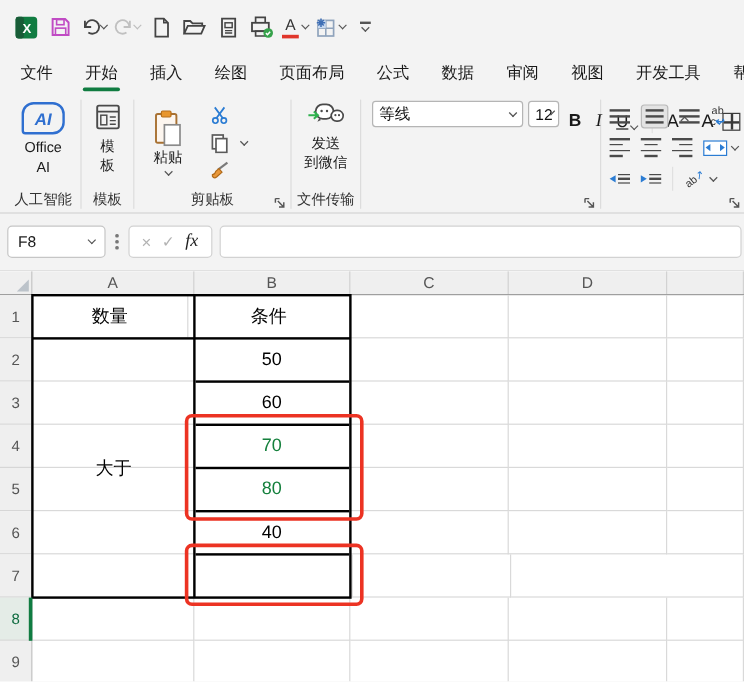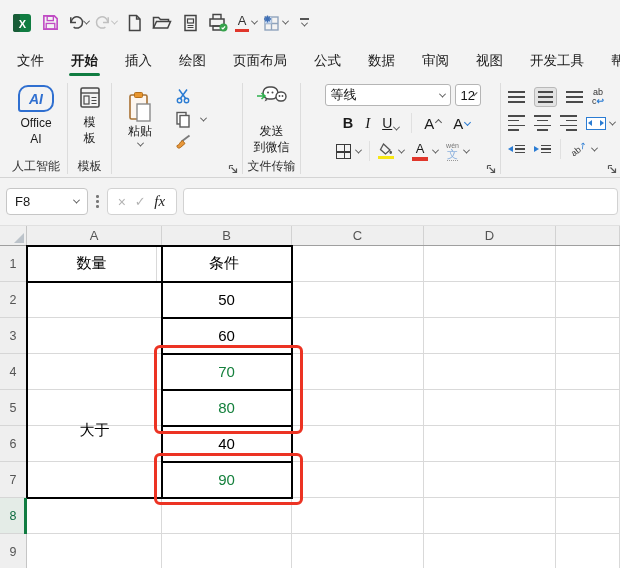--- a/index.html
+++ b/index.html
@@ -13,41 +13,41 @@
   .chv { display:inline-block; width:6px; height:6px; border-right:1.4px solid #555; border-bottom:1.4px solid #555; transform:rotate(45deg) translate(-1px,-1px); }
   .chv.dis { border-color:#bdbdbd; }
   .chv.sm { width:5px; height:5px; }
   .overflow-ic { display:inline-flex; flex-direction:column; align-items:center; gap:2px; }
   .overflow-ic b { width:9px; height:1.5px; background:#555; }
   .title-text { font-size:13px; color:#1b1b1b; margin-left:12px; }
 
   
   .tabs { height:33px; display:flex; align-items:center; padding-left:17px; }
   .tab { font-size:13.5px; height:33px; line-height:31px; margin-right:27px; position:relative; white-space:nowrap; }
-  .tab.active { font-weight:bold; }
+  .tab.active { font-weight:normal; }
   .tab.active::after { content:""; position:absolute; left:-2px; right:-2px; bottom:2px; height:3px; background:#107c41; border-radius:2px; }
 
   
   .ribbon { height:100px; display:flex; align-items:stretch; border-bottom:1px solid #d4d4d4; padding-left:6px; }
   .rgroup { position:relative; padding-bottom:18px; }
   .rg-label { position:absolute; bottom:2px; left:0; right:0; text-align:center; font-size:12px; color:#333; white-space:nowrap; }
   .rg-sep { width:1px; background:#dcdcdc; margin:5px 1px 3px; }
   .launcher { position:absolute; bottom:3px; right:3px; }
   .bigbtn { display:flex; flex-direction:column; align-items:center; justify-content:flex-start; padding-top:7px; height:100%; border-radius:4px; }
   .bigbtn .cap { font-size:12px; line-height:16px; text-align:center; color:#1a1a1a; }
   .vd { width:1px; background:#e0e0e0; height:20px; align-self:center; }
 
   
   .ai-ic { width:36px; height:27px; border:2.2px solid #2f6fd0; border-radius:10px 10px 10px 3px; display:flex; align-items:center; justify-content:center; font-style:italic; font-weight:bold; font-size:14px; color:#2f6fd0; margin-bottom:3px; }
   
   .clip-wrap { display:flex; padding-top:6px; }
   .smallcol { display:flex; flex-direction:column; justify-content:flex-start; gap:3px; margin-left:8px; padding-top:2px; }
   .sbtn { display:flex; align-items:center; gap:4px; height:20px; border-radius:3px; }
   
-  .fg { display:flex; flex-direction:column; padding:6px 4px 0 8px;align-items:center; }
+  .fg { display:flex; flex-direction:row; padding:6px 4px 0 8px; }
   .combo { height:22px; background:#fff; border:1px solid #b5b5b5; border-radius:3px; display:flex; align-items:center; justify-content:space-between; padding:0 5px; font-size:13px; color:#111; }
   .frow { display:flex; align-items:center; gap:7px; margin-top:6px; height:22px; }
   .fbtn { display:flex; align-items:flex-end; gap:2px; border-radius:3px; }
   .bold-b { font-weight:bold; font-size:14.5px; }
   .ital-i { font-style:italic; font-family:"Liberation Serif",serif; font-size:15px; }
   .und-u { text-decoration:underline; font-size:14px; }
   .bigA { font-size:15px; }
   .caru { display:inline-block; width:5px; height:5px; border-left:1.4px solid #555; border-top:1.4px solid #555; transform:rotate(45deg); margin-bottom:7px; }
   .card { display:inline-block; width:5px; height:5px; border-right:1.4px solid #2b7cd3; border-bottom:1.4px solid #2b7cd3; transform:rotate(45deg); margin-bottom:7px; }
   .bord-ic { width:15px; height:15px; border:1.5px solid #3a3a3a; position:relative; }
@@ -265,41 +265,42 @@
           <span class="chv sm" style="margin-left:6px"></span>
         </span>
         <span class="sbtn">
           <svg width="17" height="16" viewBox="0 0 17 16">
               <path d="M14.5 1.5 L6.5 7.5" stroke="#7a7a7a" stroke-width="1.8"></path>
               <path d="M7.5 6.5 L10 9.5 L5.5 13.5 C3.5 15 1.5 13.5 2 11.5 C3.5 11.5 4.5 10 4.8 8.8 Z" fill="#e8973a" stroke="#b06a1a" stroke-width="1"></path>
             </svg>
         </span>
       </div>
     </div>
+    <div class="rg-label">剪贴板</div>
     <span class="launcher">
       <svg width="10" height="10" viewBox="0 0 10 10">
           <path d="M1.5 1.5 h3.5 M1.5 1.5 v3.5 M3.5 3.5 l4.5 4.5 M8.5 4.5 v4 h-4" fill="none" stroke="#555" stroke-width="1.2"></path>
         </svg>
     </span>
   </div>
   <div class="rg-sep"></div>
 
   <div class="rgroup" style="width:55px">
     <div class="bigbtn">
       <svg width="32" height="26" viewBox="0 0 32 26">
           <rect x="7" y="2" width="15" height="12" rx="6" fill="#fff" stroke="#4a4a4a" stroke-width="1.5"></rect>
           <circle cx="12" cy="7.5" r="1" fill="#4a4a4a"></circle>
           <circle cx="16.5" cy="7.5" r="1" fill="#4a4a4a"></circle>
           <path d="M10 13.5 l-1.5 3 3-1.5" fill="#4a4a4a"></path>
           <rect x="20" y="7" width="10" height="9" rx="4.5" fill="#fff" stroke="#4a4a4a" stroke-width="1.4"></rect>
           <circle cx="23.5" cy="11" r="0.9" fill="#4a4a4a"></circle>
           <circle cx="26.5" cy="11" r="0.9" fill="#4a4a4a"></circle>
           <path d="M1 11 h7 M5.5 8 l3.5 3 -3.5 3" fill="none" stroke="#2eb14d" stroke-width="1.6"></path>
         </svg>
-      <span class="cap" style="margin-top:12px">发送</span>
+      <span class="cap" style="margin-top:0">发送</span>
       <span class="cap">到微信</span>
     </div>
     <div class="rg-label">文件传输</div>
   </div>
   <div class="rg-sep"></div>
 
   <div class="rgroup fg" style="width:197px">
     <div style="display:flex; gap:4px;">
       <div class="combo" style="width:126px">
         <span>等线</span>
@@ -514,21 +515,20 @@
     <div class="rh">6</div>
     <div class="cell w-a"></div>
     <div class="cell w-b">40</div>
     <div class="cell w-c"></div>
     <div class="cell w-d"></div>
     <div class="cell w-e"></div>
   </div>
   <div class="srow">
     <div class="rh">7</div>
     <div class="cell w-a"></div>
-    <div class="cell w-b red">90</div>
     <div class="cell w-c"></div>
     <div class="cell w-d"></div>
     <div class="cell w-e"></div>
   </div>
   <div class="srow">
     <div class="rh sel">8</div>
     <div class="cell w-a"></div>
     <div class="cell w-b"></div>
     <div class="cell w-c"></div>
     <div class="cell w-d"></div>
@@ -536,21 +536,21 @@
   </div>
   <div class="srow">
     <div class="rh">9</div>
     <div class="cell w-a"></div>
     <div class="cell w-b"></div>
     <div class="cell w-c"></div>
     <div class="cell w-d"></div>
     <div class="cell w-e"></div>
   </div>
 
-  <div class="ov merged-label" style="left:29px; top:57px; width:131px; height:214px;margin-top:40px;">大于</div>
+  <div class="ov merged-label" style="left:29px; top:57px; width:131px; height:214px;">大于</div>
 
   <div class="ov" style="left:26px; top:19px; width:267px; height:254px; border:2px solid #000;"></div>
   <div class="ov blk" style="left:161px; top:20px; width:2px; height:252px;"></div>
   <div class="ov blk" style="left:27px; top:55px; width:265px; height:2px;"></div>
   <div class="ov blk" style="left:163px; top:91px;  width:128px; height:1.5px;"></div>
   <div class="ov blk" style="left:163px; top:127px; width:128px; height:1.5px;"></div>
   <div class="ov blk" style="left:163px; top:163px; width:128px; height:1.5px;"></div>
   <div class="ov blk" style="left:163px; top:199px; width:128px; height:1.5px;"></div>
   <div class="ov blk" style="left:163px; top:235px; width:128px; height:1.5px;"></div>
 

